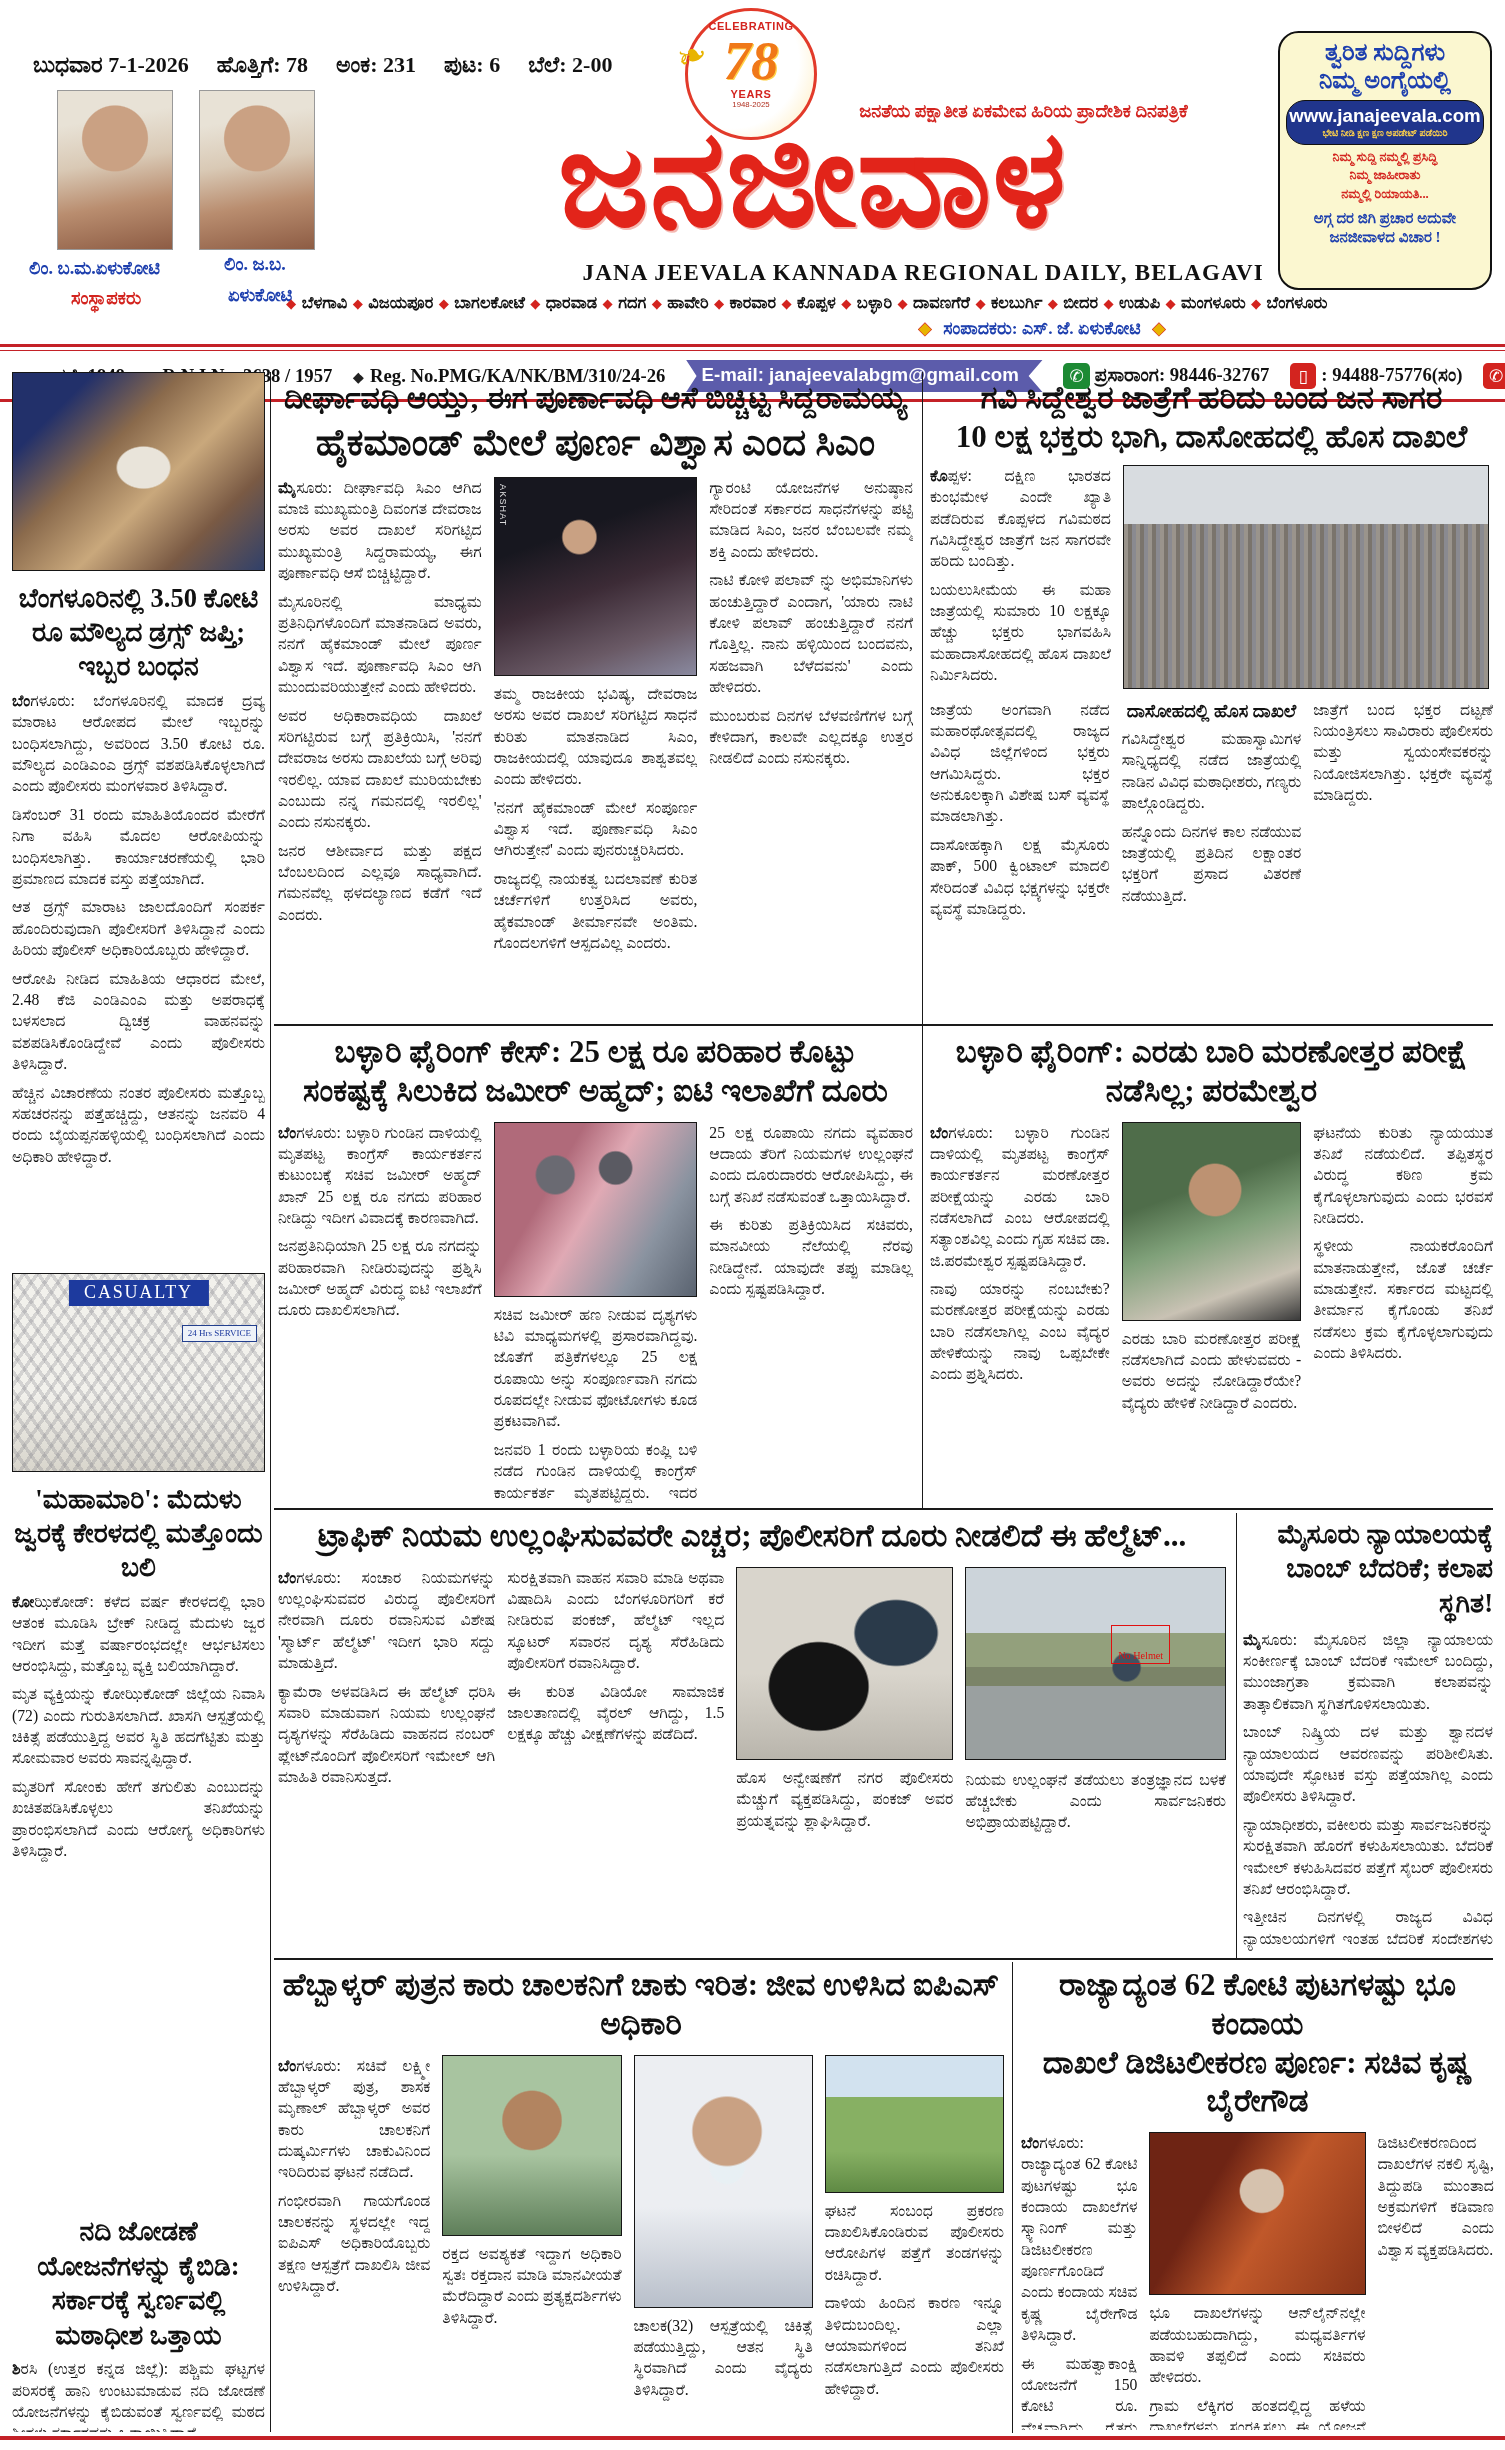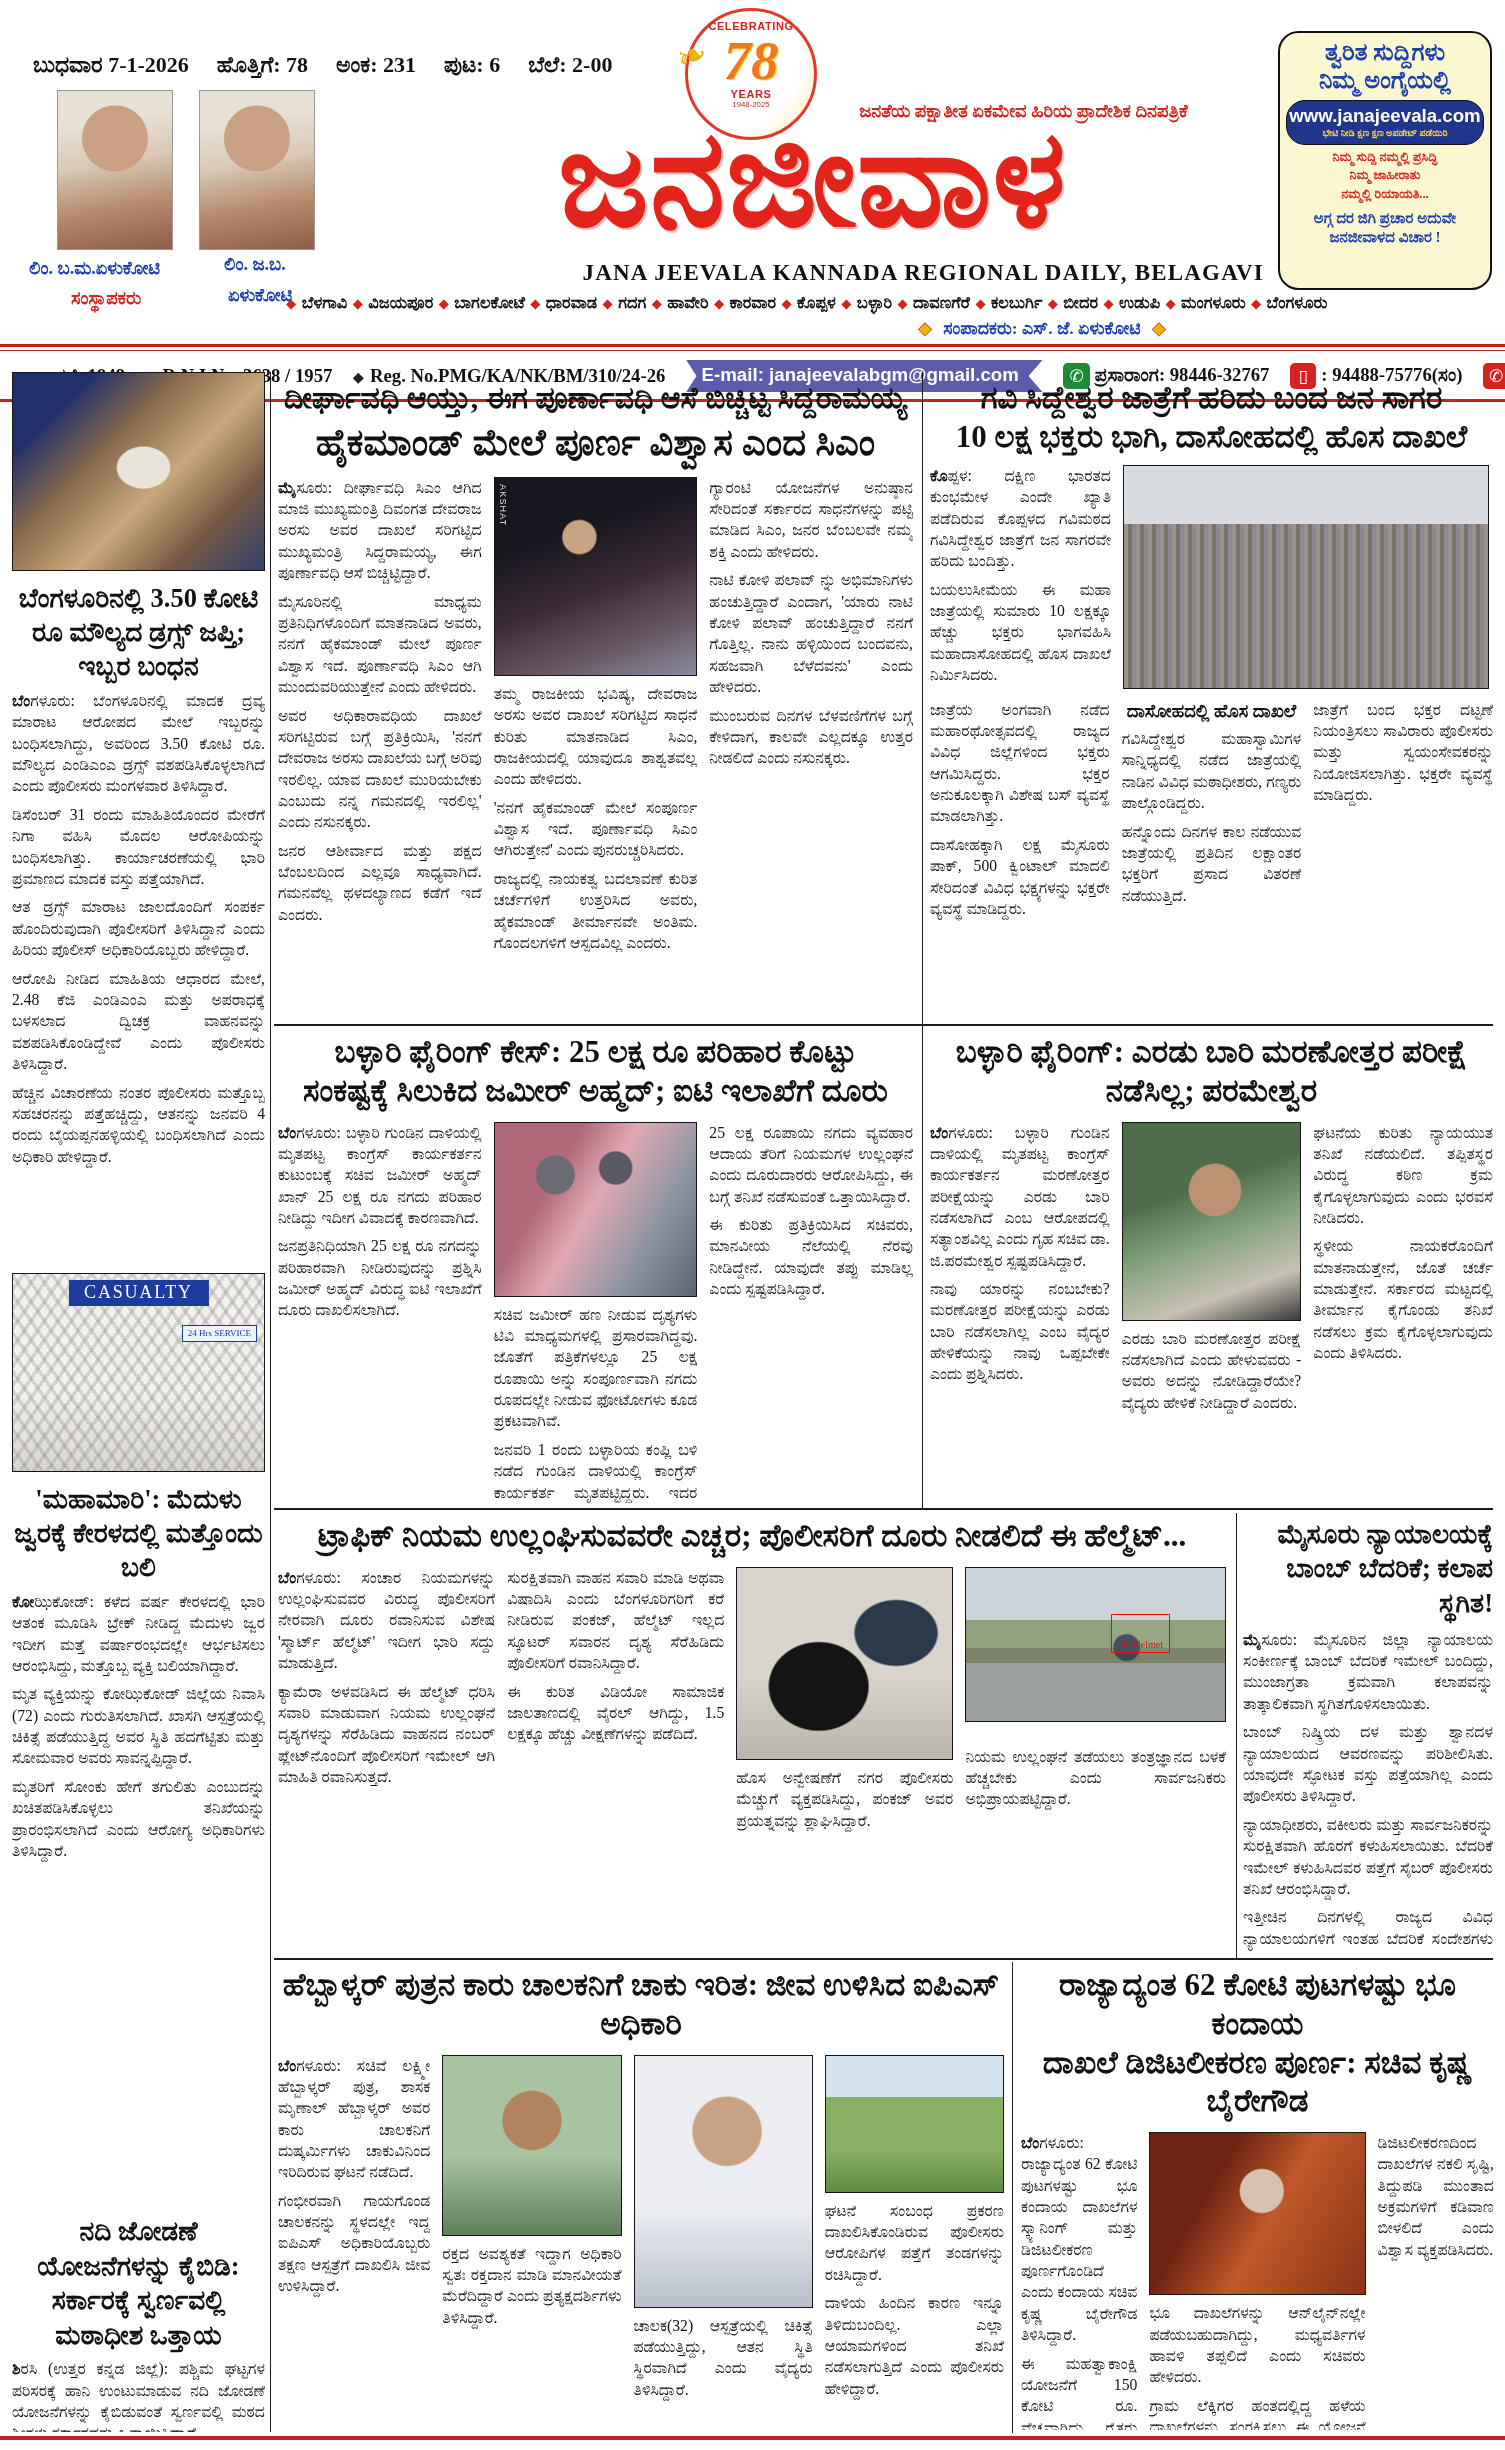--- a/index.html
+++ b/index.html
@@ -302,21 +302,21 @@
     </div>
     <div class="col">
       <p>ಸುರಕ್ಷಿತವಾಗಿ ವಾಹನ ಸವಾರಿ ಮಾಡಿ ಅಥವಾ ವಿಷಾದಿಸಿ ಎಂದು ಬೆಂಗಳೂರಿಗರಿಗೆ ಕರೆ ನೀಡಿರುವ ಪಂಕಜ್, ಹೆಲ್ಮೆಟ್ ಇಲ್ಲದ ಸ್ಕೂಟರ್ ಸವಾರನ ದೃಶ್ಯ ಸೆರೆಹಿಡಿದು ಪೊಲೀಸರಿಗೆ ರವಾನಿಸಿದ್ದಾರೆ.</p>
       <p>ಈ ಕುರಿತ ವಿಡಿಯೋ ಸಾಮಾಜಿಕ ಜಾಲತಾಣದಲ್ಲಿ ವೈರಲ್ ಆಗಿದ್ದು, 1.5 ಲಕ್ಷಕ್ಕೂ ಹೆಚ್ಚು ವೀಕ್ಷಣೆಗಳನ್ನು ಪಡೆದಿದೆ.</p>
     </div>
     <div class="col">
       <div class="photo ph-helmet" style="width:100%;height:193px;margin-bottom:7.2px;"></div>
       <p>ಹೊಸ ಅನ್ವೇಷಣೆಗೆ ನಗರ ಪೊಲೀಸರು ಮೆಚ್ಚುಗೆ ವ್ಯಕ್ತಪಡಿಸಿದ್ದು, ಪಂಕಜ್ ಅವರ ಪ್ರಯತ್ನವನ್ನು ಶ್ಲಾಘಿಸಿದ್ದಾರೆ.</p>
     </div>
     <div class="col" style="flex:1.2;">
-      <div class="photo ph-scooter" style="width:100%;height:155px;margin-bottom:24px;text-align:center;">
+      <div class="photo ph-scooter" style="width:100%;height:193px;margin-bottom:9px;text-align:center;">
         <div class="nohelmet">No Helmet</div>
       </div>
       <p>ನಿಯಮ ಉಲ್ಲಂಘನೆ ತಡೆಯಲು ತಂತ್ರಜ್ಞಾನದ ಬಳಕೆ ಹೆಚ್ಚಬೇಕು ಎಂದು ಸಾರ್ವಜನಿಕರು ಅಭಿಪ್ರಾಯಪಟ್ಟಿದ್ದಾರೆ.</p>
     </div>
   </div>
 </div>
 
 <div class="block bt" style="left:1243px;top:1517px;width:250px;height:437px;">
   <div class="head3" style="text-align:right;">ಮೈಸೂರು ನ್ಯಾಯಾಲಯಕ್ಕೆ ಬಾಂಬ್ ಬೆದರಿಕೆ; ಕಲಾಪ ಸ್ಥಗಿತ!</div>
   <div style="margin-top:8.4px;">

